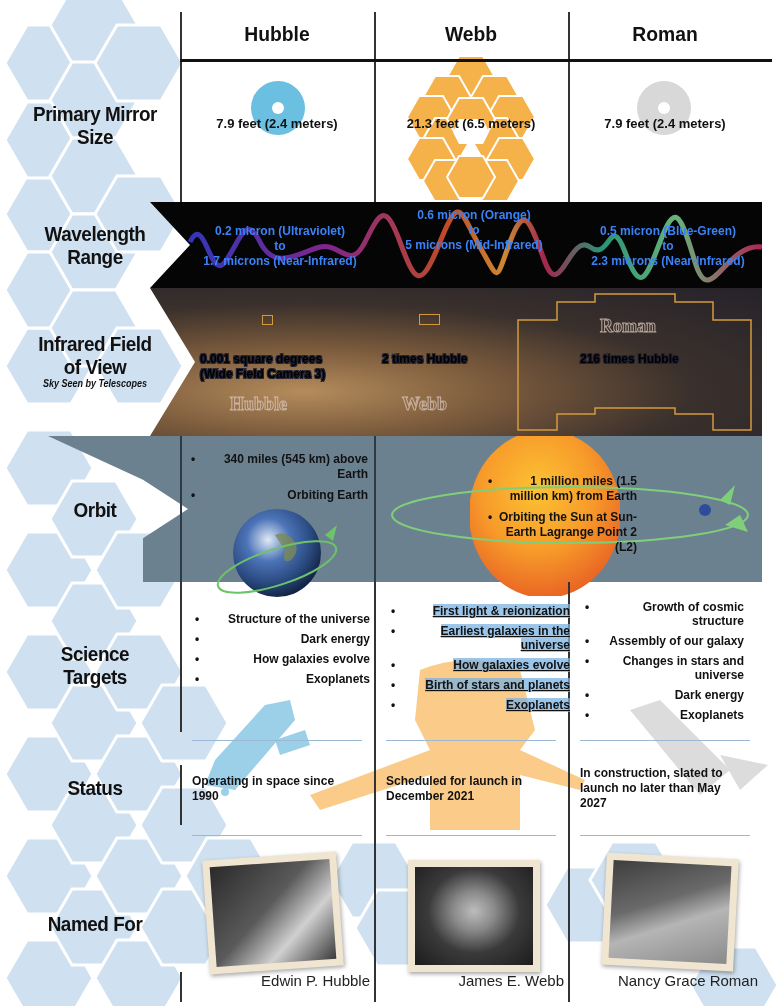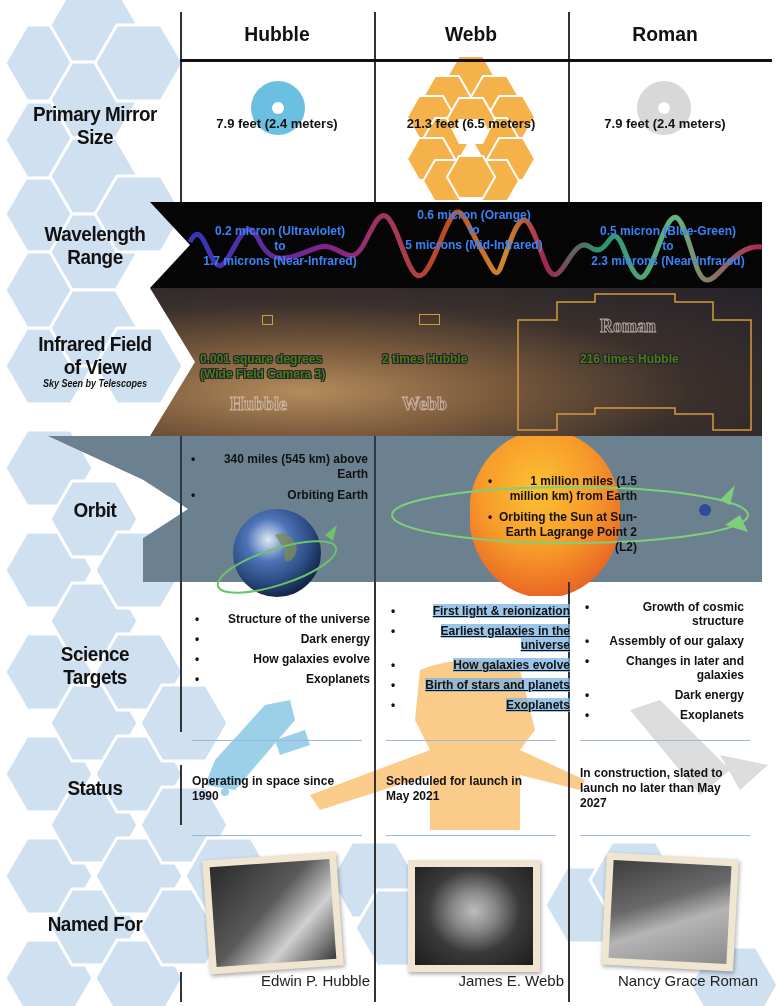--- a/index.html
+++ b/index.html
@@ -23,21 +23,21 @@
   .hline { position: absolute; height: 3px; background: #111; z-index: 3; }
   .thin { position: absolute; height: 1px; background: #9bb9d6; z-index: 3; }
   .colhead { position: absolute; top: 22px; width: 190px; text-align: center; font-weight: bold;
     font-size: 21px; font-family: "Liberation Sans Narrow", "Liberation Sans", sans-serif; transform: scaleX(0.92); z-index: 4; }
   .rowlabel { position: absolute; left: 0; width: 190px; text-align: center; font-weight: bold;
     font-size: 21px; line-height: 23px; z-index: 5; letter-spacing: -0.5px; transform: scaleX(0.9); }
   .sublabel { display: block; font-size: 10px; font-style: italic; line-height: 12px; letter-spacing: 0; }
   .cell { position: absolute; z-index: 5; font-weight: bold; font-size: 13px; }
   .center { text-align: center; }
   .white { color: #3b82f6; font-size: 12px; line-height: 15px; }
-  .outlined { color: #4d7c0f; text-shadow: -1px -1px 0 #223, 1px -1px 0 #223, -1px 1px 0 #223, 1px 1px 0 #223; font-size: 12px; line-height: 15px; }
+  .outlined { color: #000000; text-shadow: -1px -1px 0 #223, 1px -1px 0 #223, -1px 1px 0 #223, 1px 1px 0 #223; font-size: 12px; line-height: 15px; }
   ul.bul { margin: 0; padding: 0 0 0 12px; list-style: none; font-size: 12px; line-height: 15px; text-align: right; }
   ul.bul li { position: relative; margin-bottom: 6px; }
   ul.bul li::before { content: "\2022"; position: absolute; left: -11px; }
   .hl li span { background: rgba(122,178,225,0.75); }
   .status { font-size: 12px; line-height: 15px; }
   .photo { position: absolute; background: #efe5d0; box-shadow: 1px 2px 4px rgba(0,0,0,0.35); z-index: 5; padding: 7px; }
   .photo .pic { width: 100%; height: 100%; }
   .caption { position: absolute; top: 972px; width: 190px; text-align: right; font-size: 15px; z-index: 5; color: #222; }
   .ghost { position: absolute; font-family: "Liberation Serif", serif; font-weight: bold; font-size: 18px;
     color: transparent; -webkit-text-stroke: 1px rgba(220,200,190,0.75); z-index: 4; }
@@ -295,31 +295,31 @@
     <li><span>Earliest galaxies in the universe</span></li>
     <li><span>How galaxies evolve</span></li>
     <li><span>Birth of stars and planets</span></li>
     <li><span>Exoplanets</span></li>
   </ul>
 </div>
 <div class="cell" style="left:584px;top:600px;width:160px;">
   <ul class="bul" style="line-height:14px;">
     <li>Growth of cosmic structure</li>
     <li>Assembly of our galaxy</li>
-    <li>Changes in later and galaxies</li>
+    <li>Changes in stars and universe</li>
     <li>Dark energy</li>
     <li>Exoplanets</li>
   </ul>
 </div>
 
 <div class="rowlabel" style="top:776px;">
   <span>Status</span>
 </div>
 <div class="cell status" style="left:192px;top:774px;width:160px;">Operating in space since 1990</div>
-<div class="cell status" style="left:386px;top:774px;width:155px;">Scheduled for launch in May 2021</div>
+<div class="cell status" style="left:386px;top:774px;width:155px;">Scheduled for launch in December 2021</div>
 <div class="cell status" style="left:580px;top:766px;width:150px;">In construction, slated to launch no later than May 2027</div>
 
 <div class="rowlabel" style="top:912px;">
   <span>Named For</span>
 </div>
 <div class="photo" style="left:206px;top:856px;width:120px;height:100px;transform:rotate(-4deg);">
   <div class="pic" style="background:linear-gradient(135deg,#2a2a2a 0%,#5a5a5a 45%,#d0d0d0 70%,#3a3a3a 100%);"></div>
 </div>
 <div class="photo" style="left:408px;top:860px;width:118px;height:98px;">
   <div class="pic" style="background:radial-gradient(ellipse at 50% 45%,#bdbdbd 0%,#8a8a8a 25%,#3a3a3a 55%,#1c1c1c 100%);"></div>

